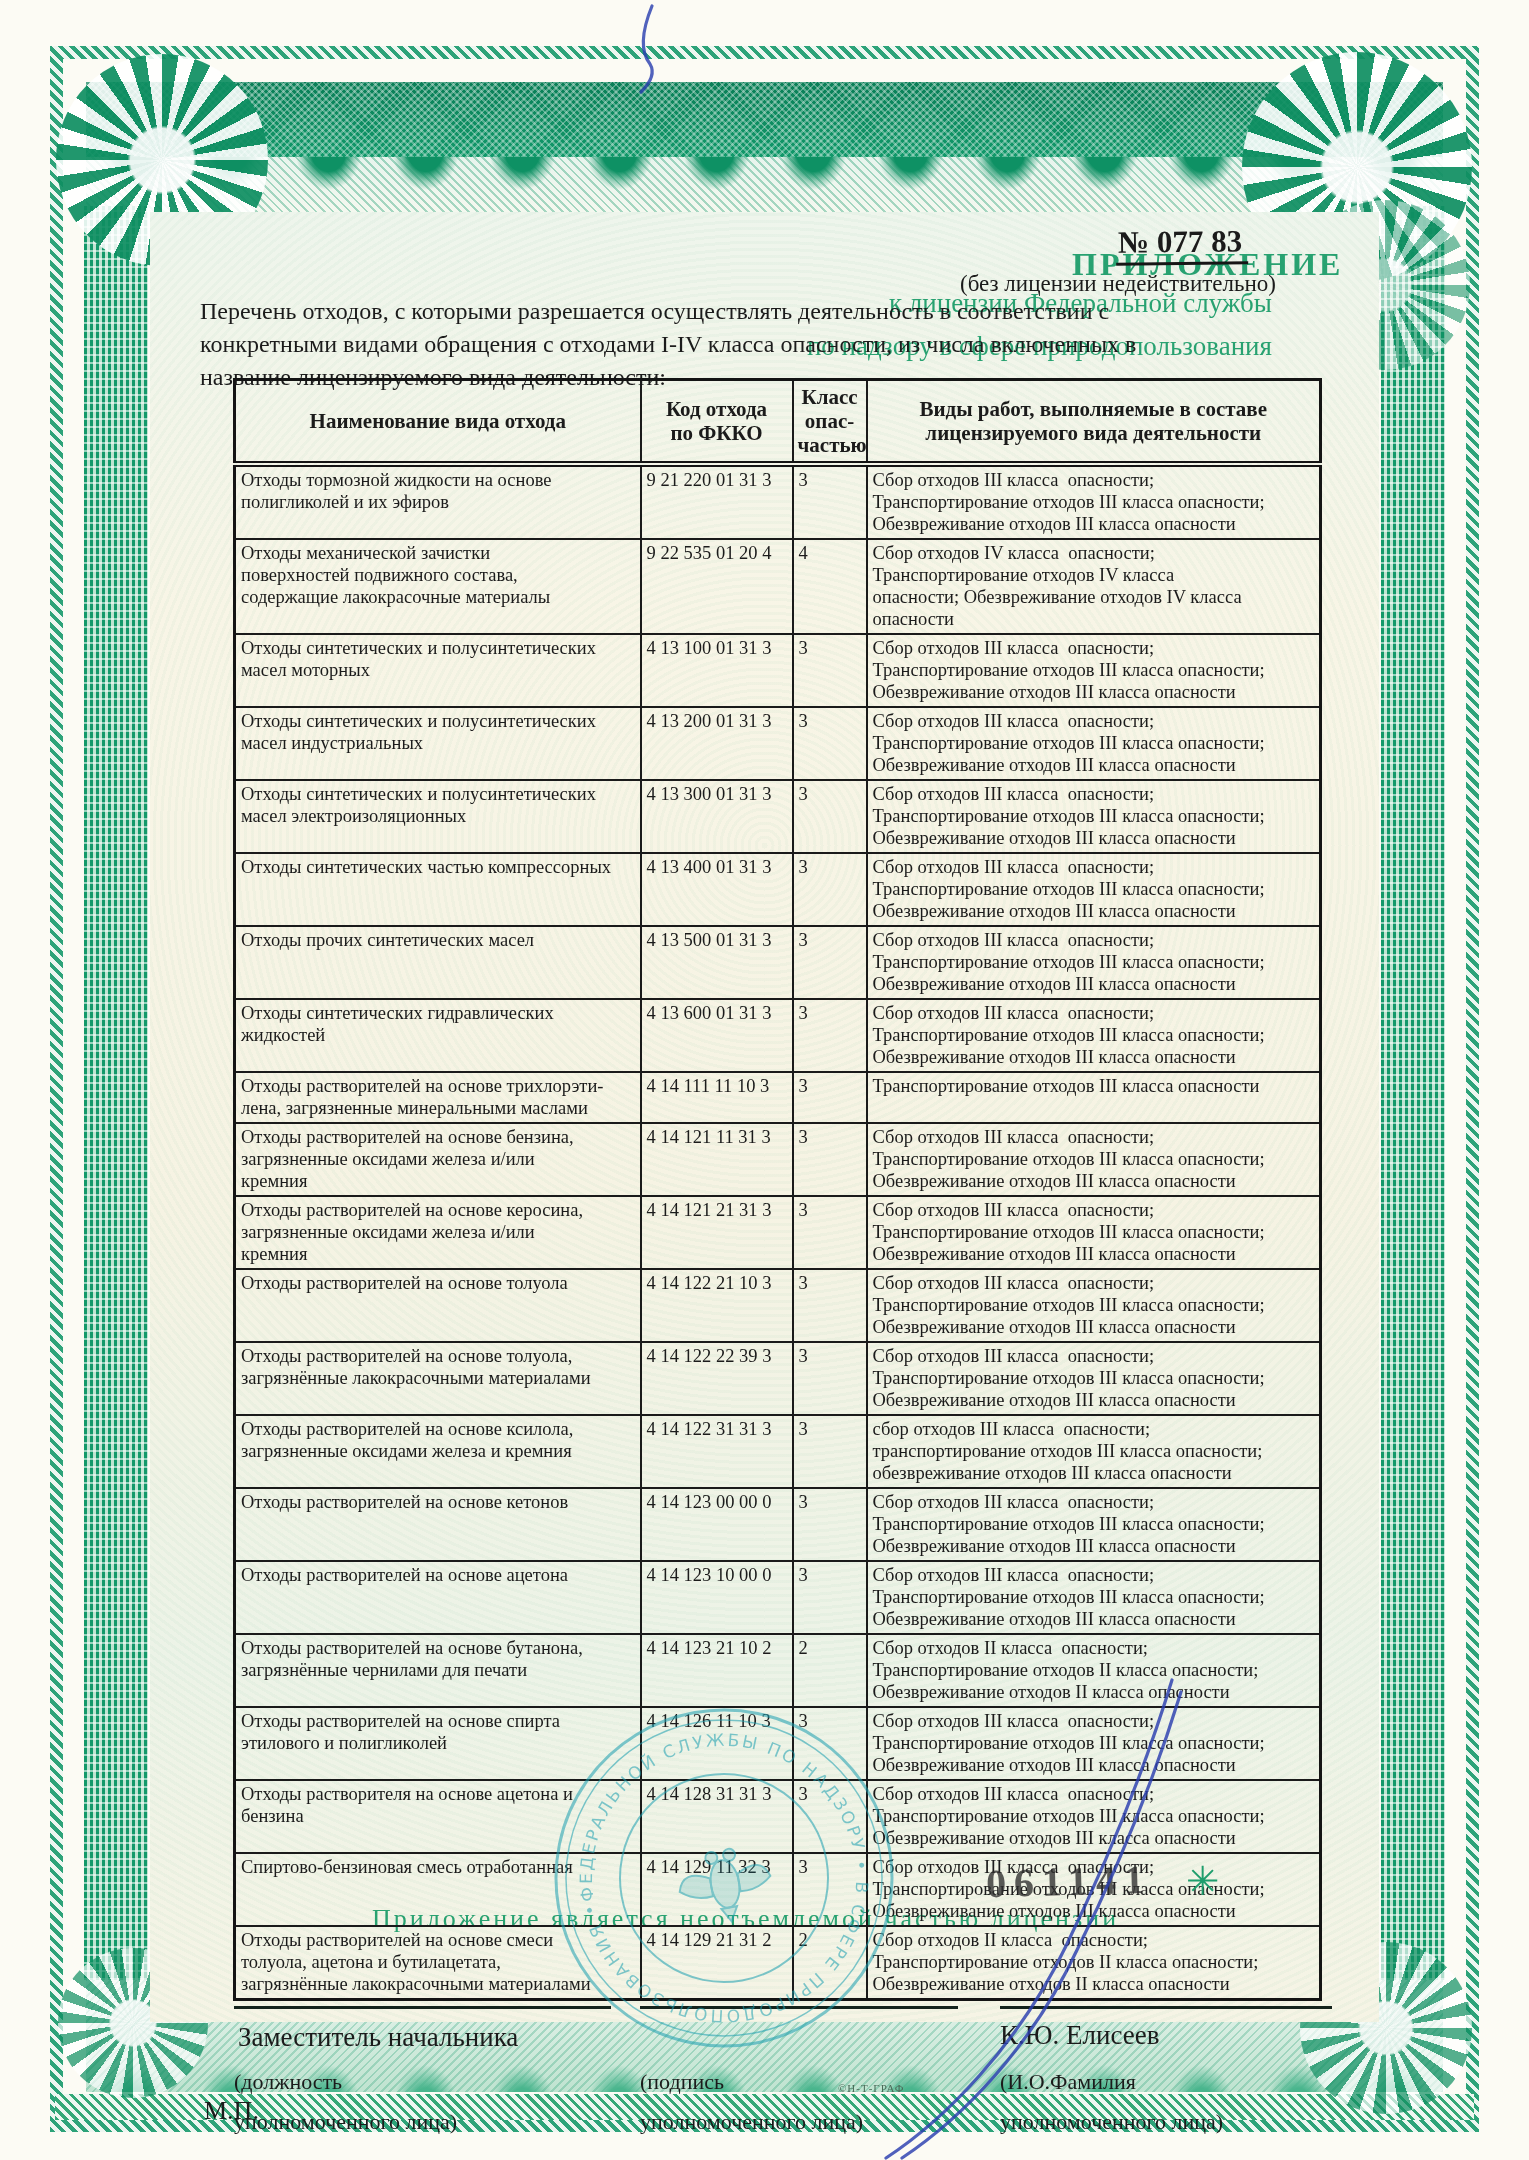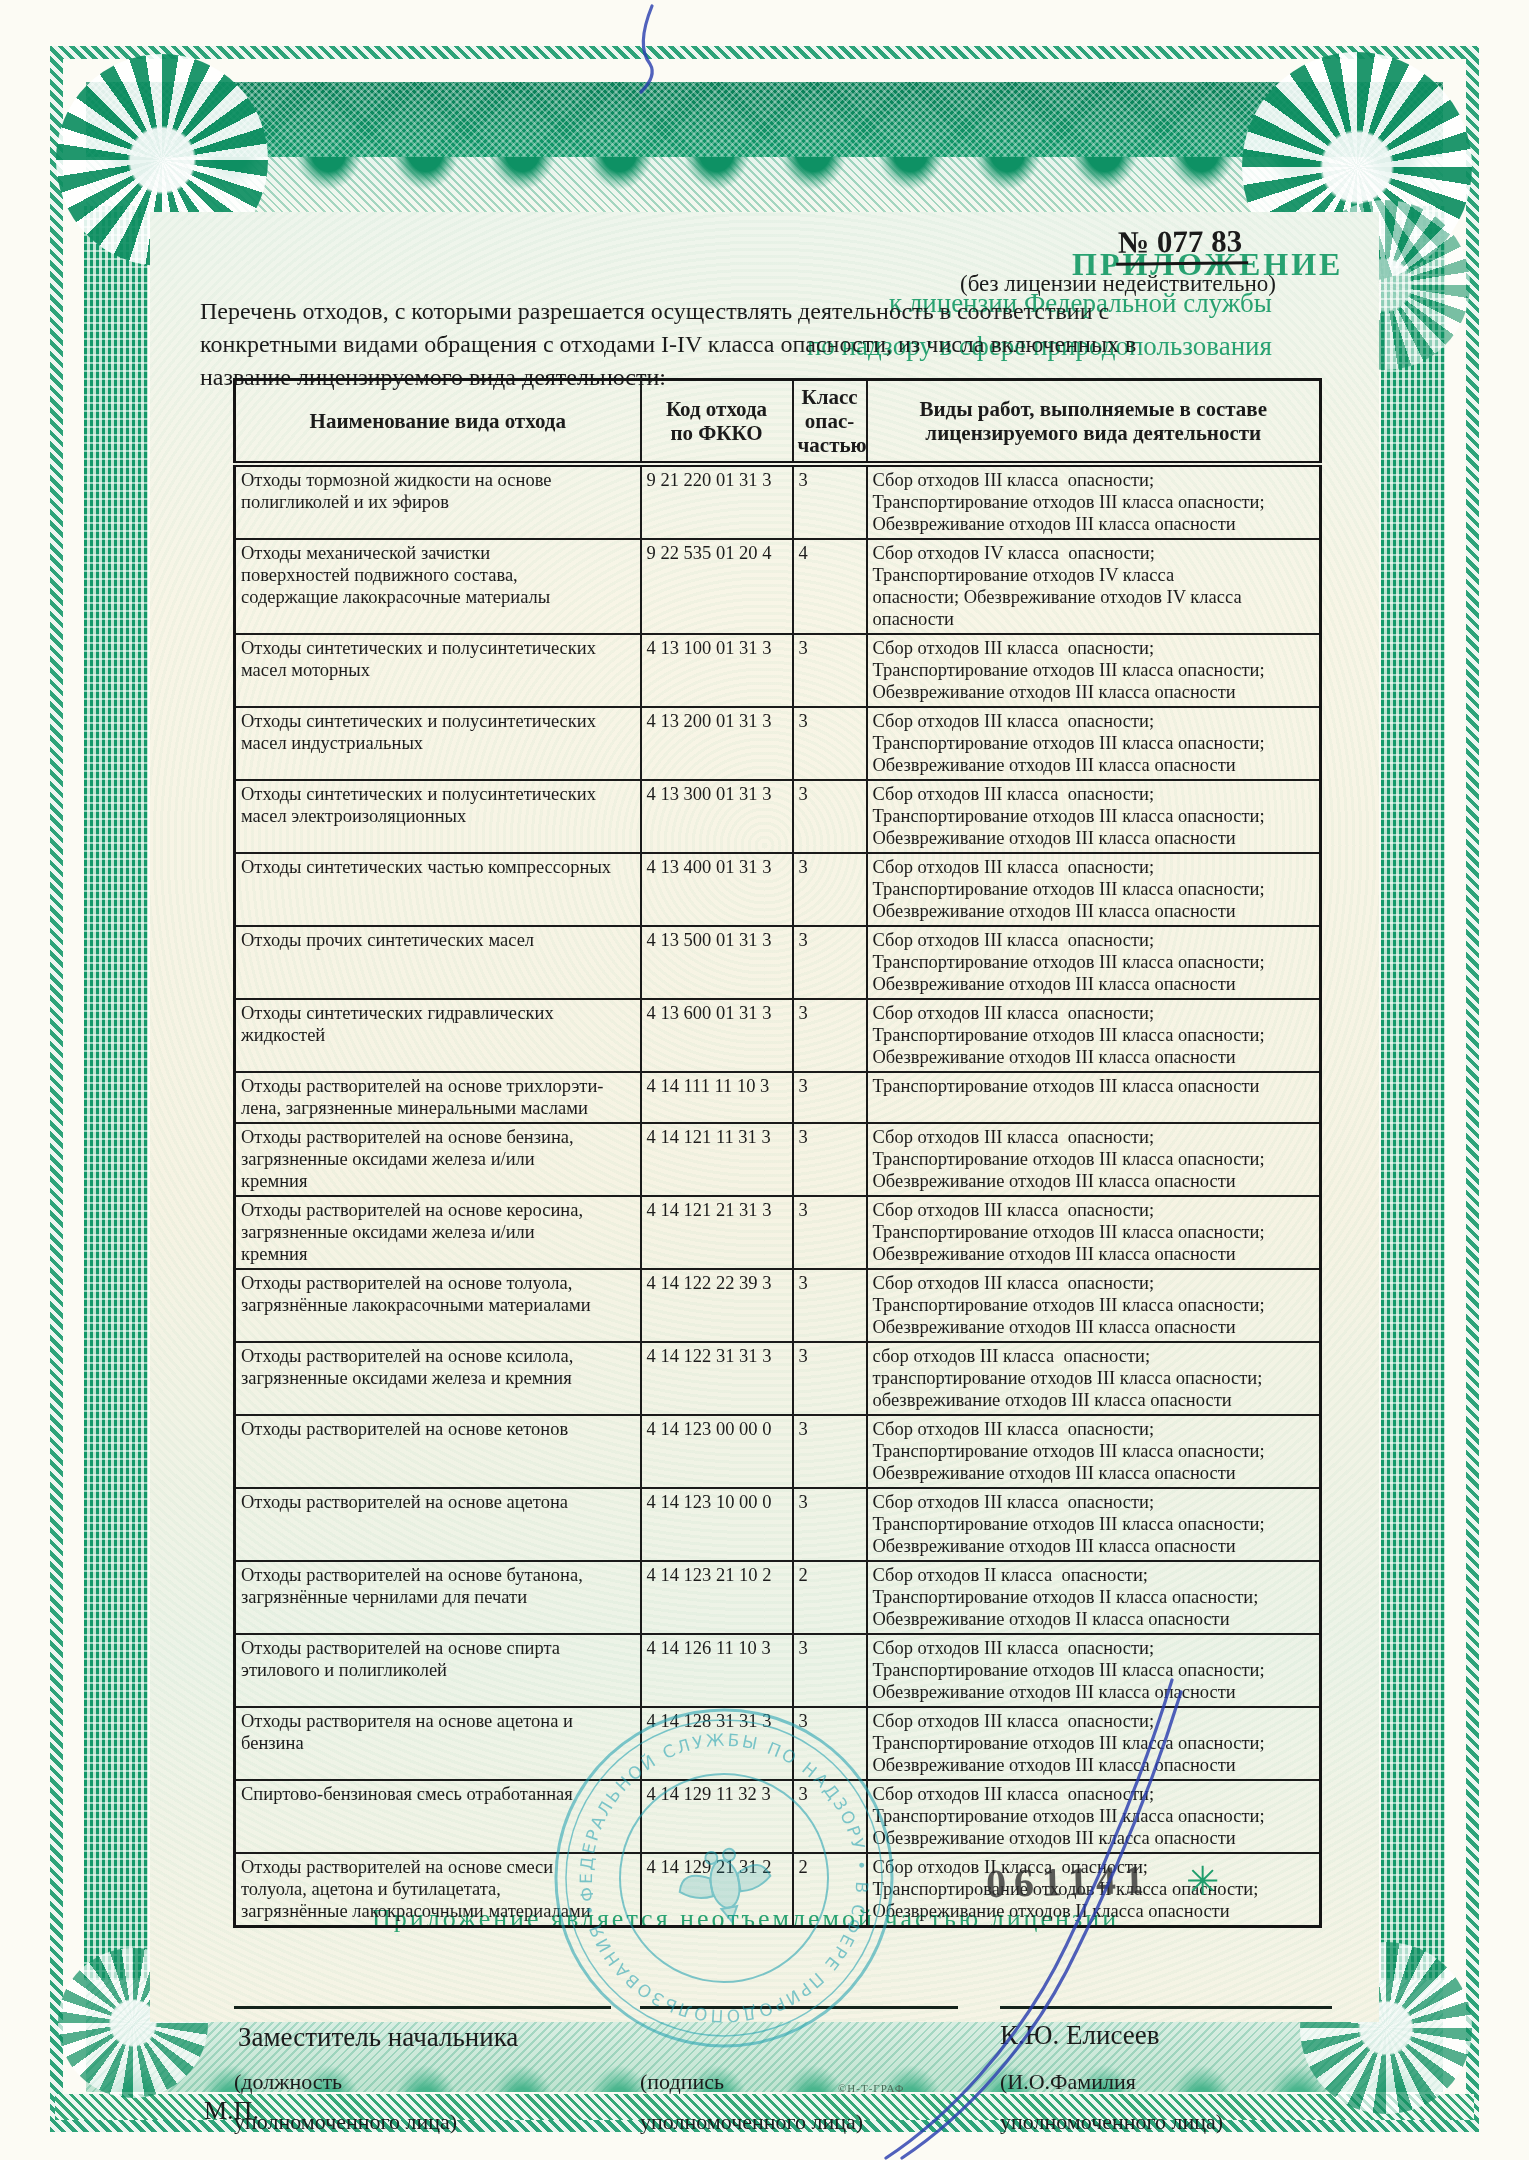--- a/index.html
+++ b/index.html
@@ -236,20 +236,28 @@
       <td class="c-name">Отходы растворителей на основе керосина,
 загрязненные оксидами железа и/или
 кремния</td>
       <td class="c-code">4 14 121 21 31 3</td>
       <td class="c-class">3</td>
       <td class="c-works">Сбор отходов III класса  опасности;
 Транспортирование отходов III класса опасности;
 Обезвреживание отходов III класса опасности</td>
     </tr>
 
+    <tr>
+      <td class="c-name">Отходы растворителей на основе толуола</td>
+      <td class="c-code">4 14 122 21 10 3</td>
+      <td class="c-class">3</td>
+      <td class="c-works">Сбор отходов III класса  опасности;
+Транспортирование отходов III класса опасности;
+Обезвреживание отходов III класса опасности</td>
+    </tr>
 
     <tr>
       <td class="c-name">Отходы растворителей на основе толуола,
 загрязнённые лакокрасочными материалами</td>
       <td class="c-code">4 14 122 22 39 3</td>
       <td class="c-class">3</td>
       <td class="c-works">Сбор отходов III класса  опасности;
 Транспортирование отходов III класса опасности;
 Обезвреживание отходов III класса опасности</td>
     </tr>

